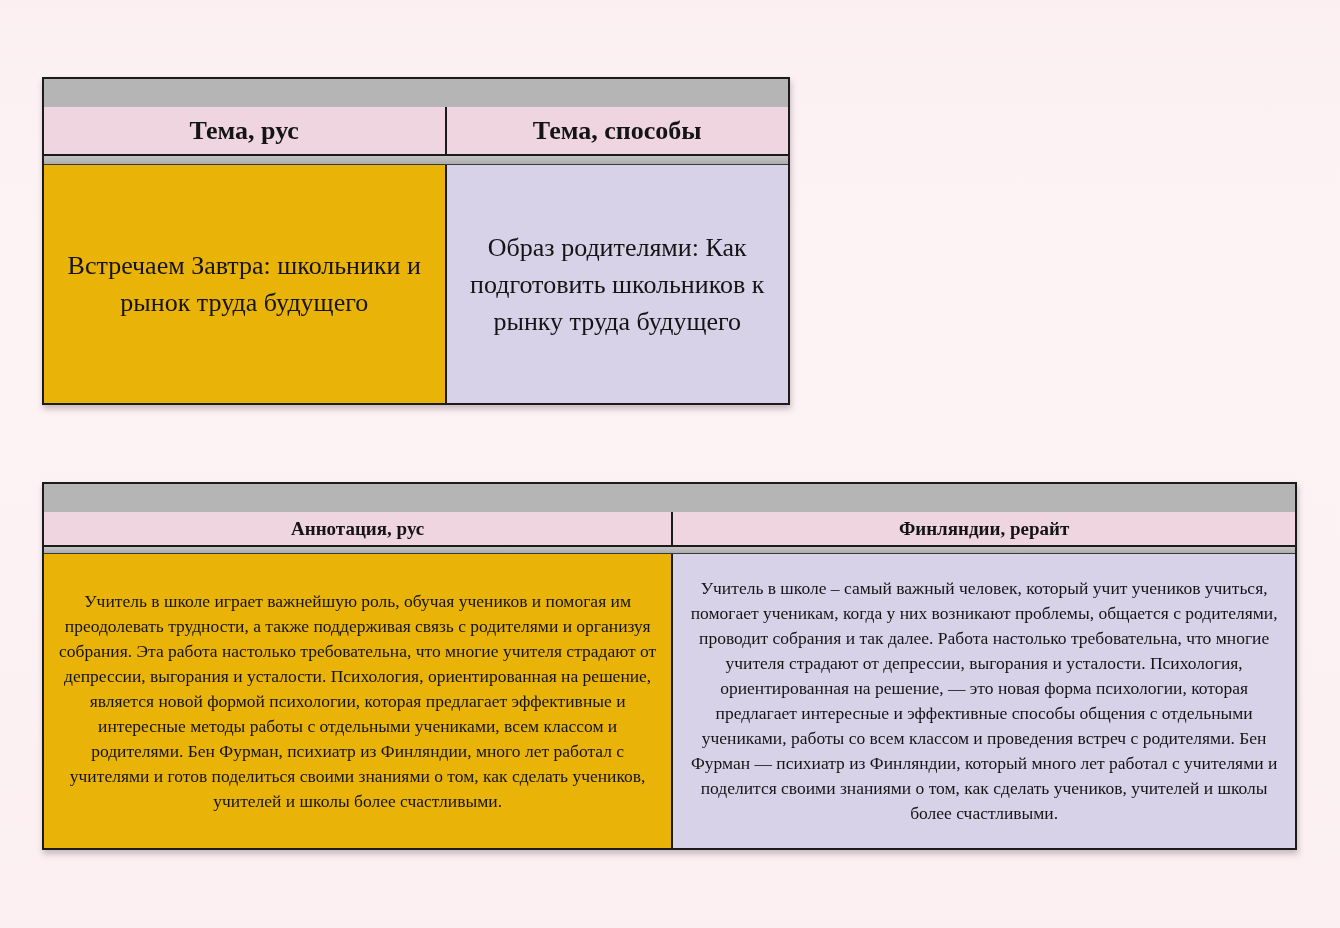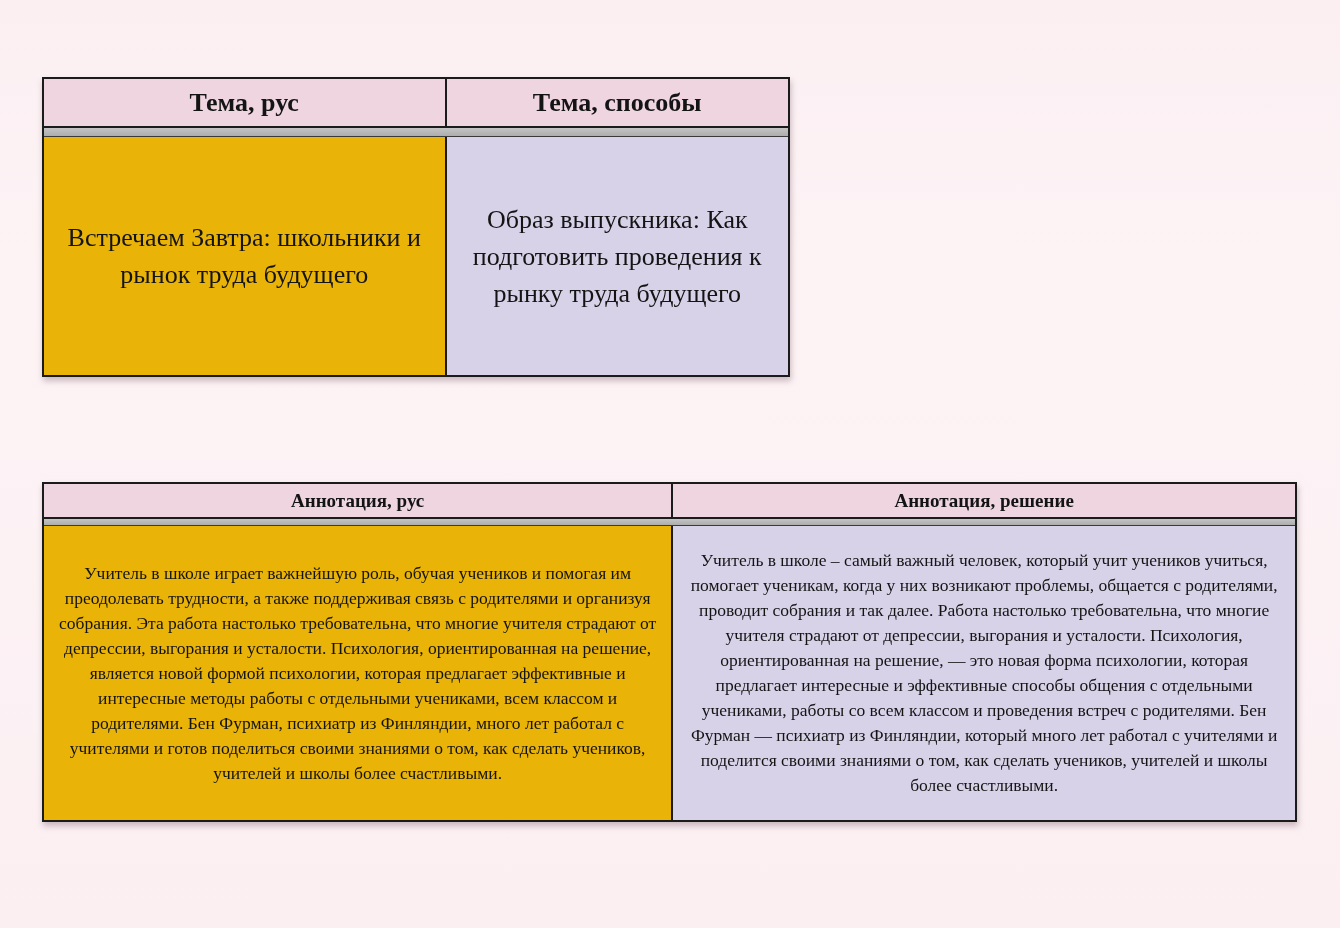--- a/index.html
+++ b/index.html
@@ -17,20 +17,21 @@
     border: 2px solid #1b1b1b;
     background: #b5b5b5;
     box-shadow: 1px 4px 6px rgba(110, 80, 95, 0.35);
   }
   .tbl-header { display: flex; }
   .tbl-header .hcell {
     background: #eed5e0;
     display: flex; align-items: center; justify-content: center;
     font-weight: bold; color: #141414;
     border-bottom: 2px solid #1b1b1b;
+    margin-top: 28px;
   }
   .tbl-header .hcell:first-child { border-right: 2px solid #1b1b1b; }
   .tbl-gap { background: linear-gradient(180deg, #c4c4c4, #adadad); }
   .tbl-body { display: flex; border-top: 1px solid #3a3a3a; }
   .tbl-body .bcell {
     display: flex; align-items: center; justify-content: center;
     text-align: center; color: #141414;
   }
   .tbl-body .bcell:first-child { border-right: 2px solid #1b1b1b; }
   .cell-rus { background: #eab308; }
@@ -64,27 +65,27 @@
 <body>
 
 <div class="doc-table" id="topic-table">
   <div class="tbl-header">
     <div class="hcell">Тема, рус</div>
     <div class="hcell">Тема, способы</div>
   </div>
   <div class="tbl-gap"></div>
   <div class="tbl-body">
     <div class="bcell cell-rus">Встречаем Завтра: школьники и рынок труда будущего</div>
-    <div class="bcell cell-rewrite">Образ выпускника: Как подготовить проведения к рынку труда будущего</div>
+    <div class="bcell cell-rewrite">Образ родителями: Как подготовить школьников к рынку труда будущего</div>
   </div>
 </div>
 
 <div class="doc-table" id="annotation-table">
   <div class="tbl-header">
     <div class="hcell">Аннотация, рус</div>
-    <div class="hcell">Аннотация, решение</div>
+    <div class="hcell">Финляндии, рерайт</div>
   </div>
   <div class="tbl-gap"></div>
   <div class="tbl-body">
     <div class="bcell cell-rus">Учитель в школе играет важнейшую роль, обучая учеников и помогая им преодолевать трудности, а также поддерживая связь с родителями и организуя собрания. Эта работа настолько требовательна, что многие учителя страдают от депрессии, выгорания и усталости. Психология, ориентированная на решение, является новой формой психологии, которая предлагает эффективные и интересные методы работы с отдельными учениками, всем классом и родителями. Бен Фурман, психиатр из Финляндии, много лет работал с учителями и готов поделиться своими знаниями о том, как сделать учеников, учителей и школы более счастливыми.</div>
     <div class="bcell cell-rewrite">Учитель в школе – самый важный человек, который учит учеников учиться, помогает ученикам, когда у них возникают проблемы, общается с родителями, проводит собрания и так далее. Работа настолько требовательна, что многие учителя страдают от депрессии, выгорания и усталости. Психология, ориентированная на решение, — это новая форма психологии, которая предлагает интересные и эффективные способы общения с отдельными учениками, работы со всем классом и проведения встреч с родителями. Бен Фурман — психиатр из Финляндии, который много лет работал с учителями и поделится своими знаниями о том, как сделать учеников, учителей и школы более счастливыми.</div>
   </div>
 </div>
 
 </body></html>

